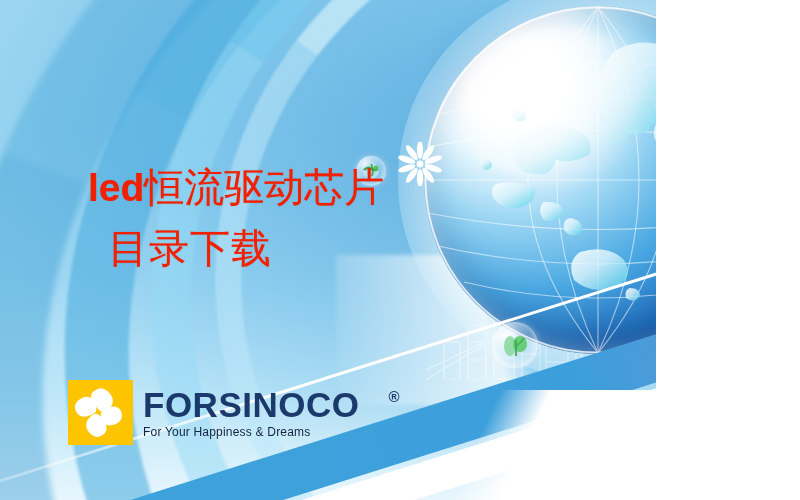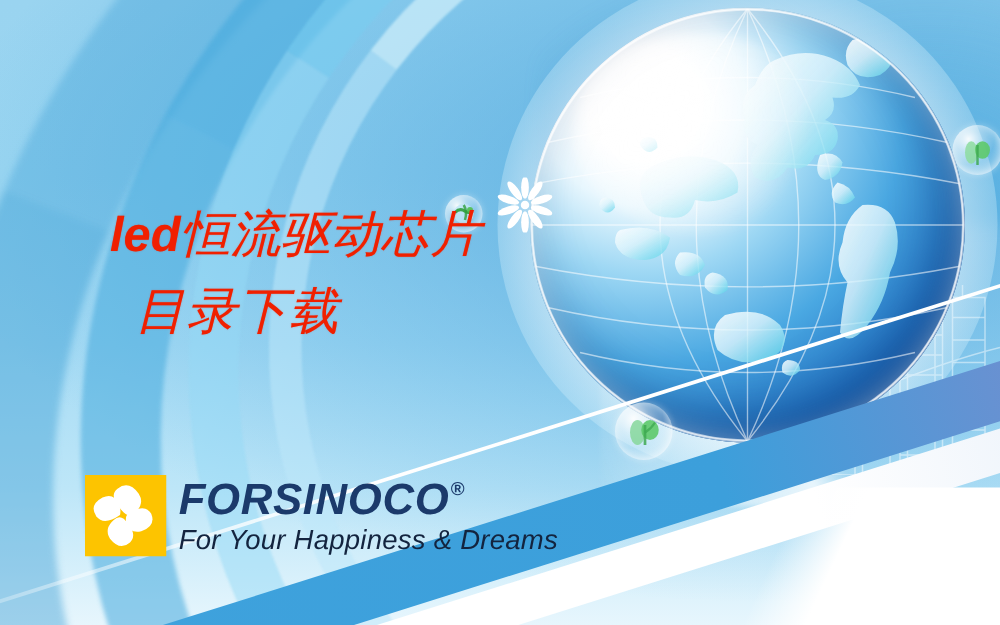--- a/index.html
+++ b/index.html
@@ -2,26 +2,25 @@
 <html><head>
 <meta charset="utf-8">
 <style>
   html, body {
     margin: 0;
     padding: 0;
     background: #ffffff;
   }
   #poster {
     position: relative;
-    width: 800px;
+    width: 656px;
     height: 500px;
     overflow: hidden;
     font-family: "Liberation Sans", sans-serif;
     background: #e5e5e5;
-    font-style: italic;
   }
 
   
   .bg-base {
     position: absolute;
     inset: 0;
     background:
       linear-gradient(180deg,
         #9ad4f0 0%,
         #9bd6f1 28%,
@@ -254,30 +253,31 @@
   }
   .logo-word {
     font-family: "Liberation Sans", sans-serif;
     font-weight: bold;
     font-size: 35px;
     letter-spacing: .5px;
     color: #1b3a6b;
     line-height: 1;
     display: flex;
     align-items: flex-start;
+    gap: 28px;
   }
   .logo-word .reg {
     font-size: 15px;
     line-height: 1;
     margin-top: 2px;
     margin-left: 1px;
   }
   .logo-tag {
     font-family: "Liberation Sans", sans-serif;
-    font-size: 22px;
+    font-size: 12px;
     color: #13243f;
     margin-top: 4px;
     letter-spacing: .2px;
     line-height: 1;
   }
 </style>
 </head>
 <body>
 
 <div id="poster">

